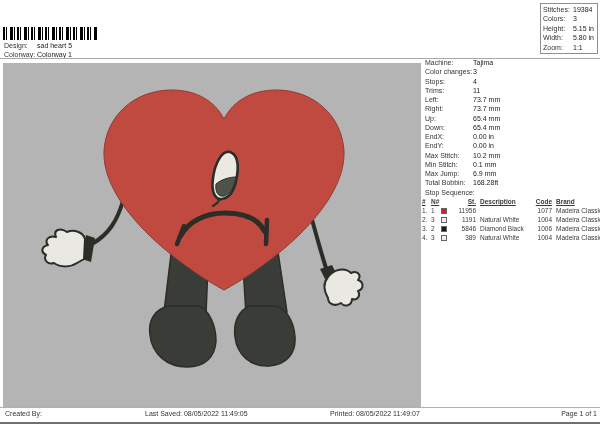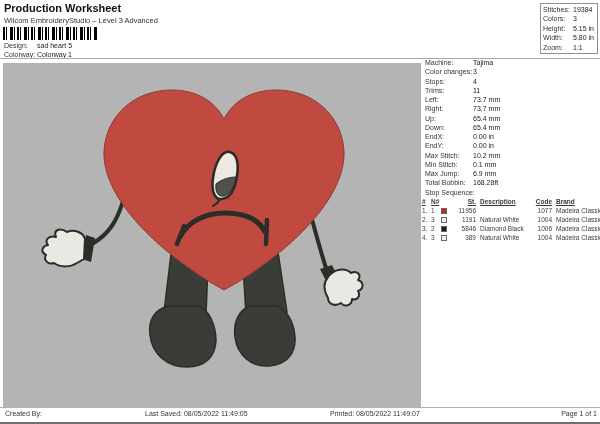--- a/index.html
+++ b/index.html
@@ -61,22 +61,20 @@
   .f-created { position:absolute; left:5px; }
   .f-saved { position:absolute; left:145px; }
   .f-printed { position:absolute; left:330px; }
   .f-page { position:absolute; right:3px; }
 </style>
 </head>
 <body>
 
 <div class="page">
 
-  <div class="title">Production Worksheet</div>
-  <div class="subtitle">Wilcom EmbroideryStudio – Level 3 Advanced</div>
   <div class="barcode"></div>
   <div class="kvline design-line">
     <span class="k">Design:</span><span class="v">sad heart 5</span>
   </div>
   <div class="kvline colorway-line">
     <span class="k">Colorway:</span><span class="v">Colorway 1</span>
   </div>
   <div class="header-rule"></div>
 
   <div class="stats-box">

